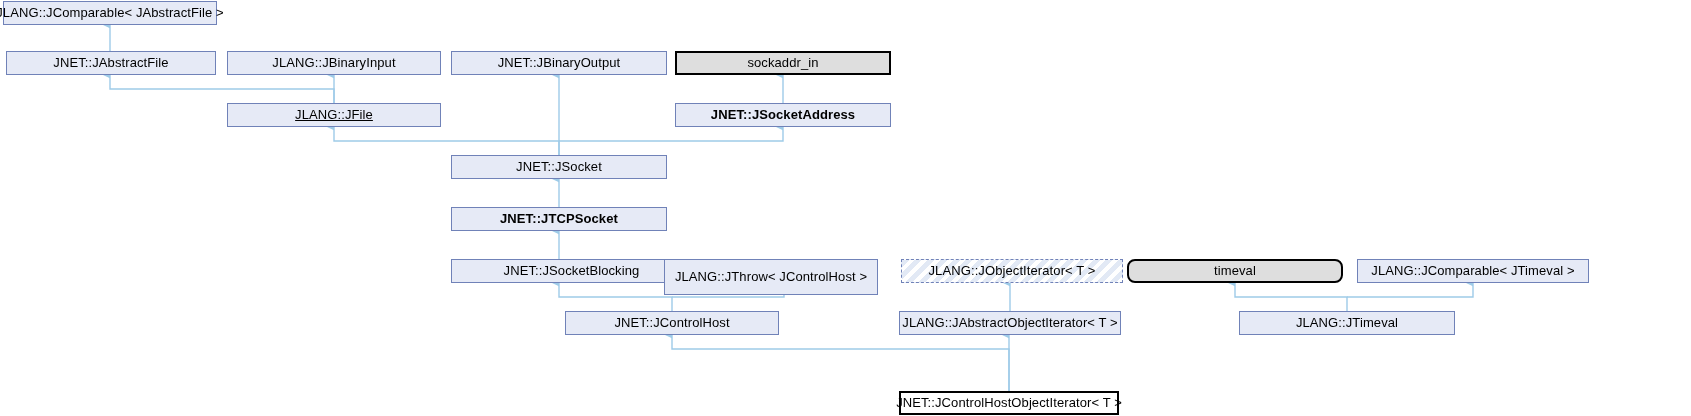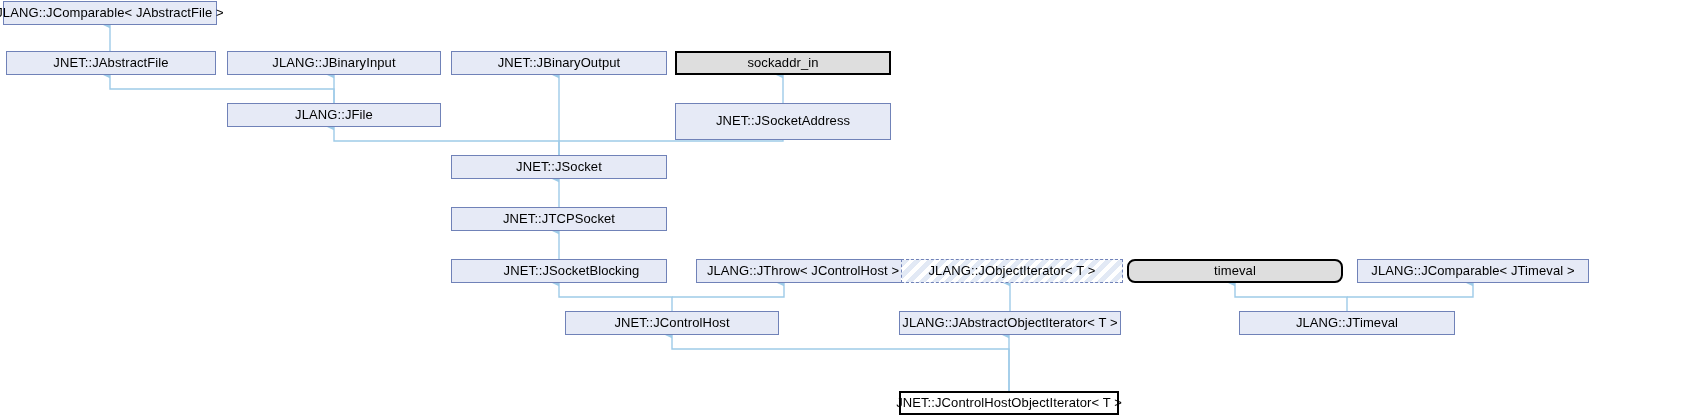--- a/index.html
+++ b/index.html
@@ -109,36 +109,36 @@
       </div>
       <div class="node normal" style="left: 227px; top: 51px; width: 214px; height: 24px;">
         <span class="node-label">JLANG::JBinaryInput</span>
       </div>
       <div class="node normal" style="left: 451px; top: 51px; width: 216px; height: 24px;">
         <span class="node-label">JNET::JBinaryOutput</span>
       </div>
       <div class="node external" style="left: 675px; top: 51px; width: 216px; height: 24px;">
         <span class="node-label">sockaddr_in</span>
       </div>
-      <div class="node normal" style="left: 227px; top: 103px; width: 214px; height: 24px;">
+      <div class="node normal" style="left: 227px; top: 103px; width: 214px; height: 24px; text-decoration: underline;">
         <span class="node-label">JLANG::JFile</span>
       </div>
-      <div class="node normal" style="left: 675px; top: 103px; width: 216px; height: 37px;">
+      <div class="node normal" style="left: 675px; top: 103px; width: 216px; height: 24px; font-weight: bold;">
         <span class="node-label">JNET::JSocketAddress</span>
       </div>
       <div class="node normal" style="left: 451px; top: 155px; width: 216px; height: 24px;">
         <span class="node-label">JNET::JSocket</span>
       </div>
-      <div class="node normal" style="left: 451px; top: 207px; width: 216px; height: 24px;">
+      <div class="node normal" style="left: 451px; top: 207px; width: 216px; height: 24px; font-weight: bold;">
         <span class="node-label">JNET::JTCPSocket</span>
       </div>
       <div class="node normal" style="left: 451px; top: 259px; width: 216px; height: 24px; padding-left: 25px;">
         <span class="node-label">JNET::JSocketBlocking</span>
       </div>
-      <div class="node normal" style="left: 696px; top: 259px; width: 214px; height: 24px;">
+      <div class="node normal" style="left: 664px; top: 259px; width: 214px; height: 36px;">
         <span class="node-label">JLANG::JThrow&lt; JControlHost &gt;</span>
       </div>
       <div class="node abstract" style="left: 901px; top: 259px; width: 222px; height: 24px;">
         <span class="node-label">JLANG::JObjectIterator&lt; T &gt;</span>
       </div>
       <div class="node external" style="left: 1127px; top: 259px; width: 216px; height: 24px; border-radius: 8px;">
         <span class="node-label">timeval</span>
       </div>
       <div class="node normal" style="left: 1357px; top: 259px; width: 232px; height: 24px;">
         <span class="node-label">JLANG::JComparable&lt; JTimeval &gt;</span>

